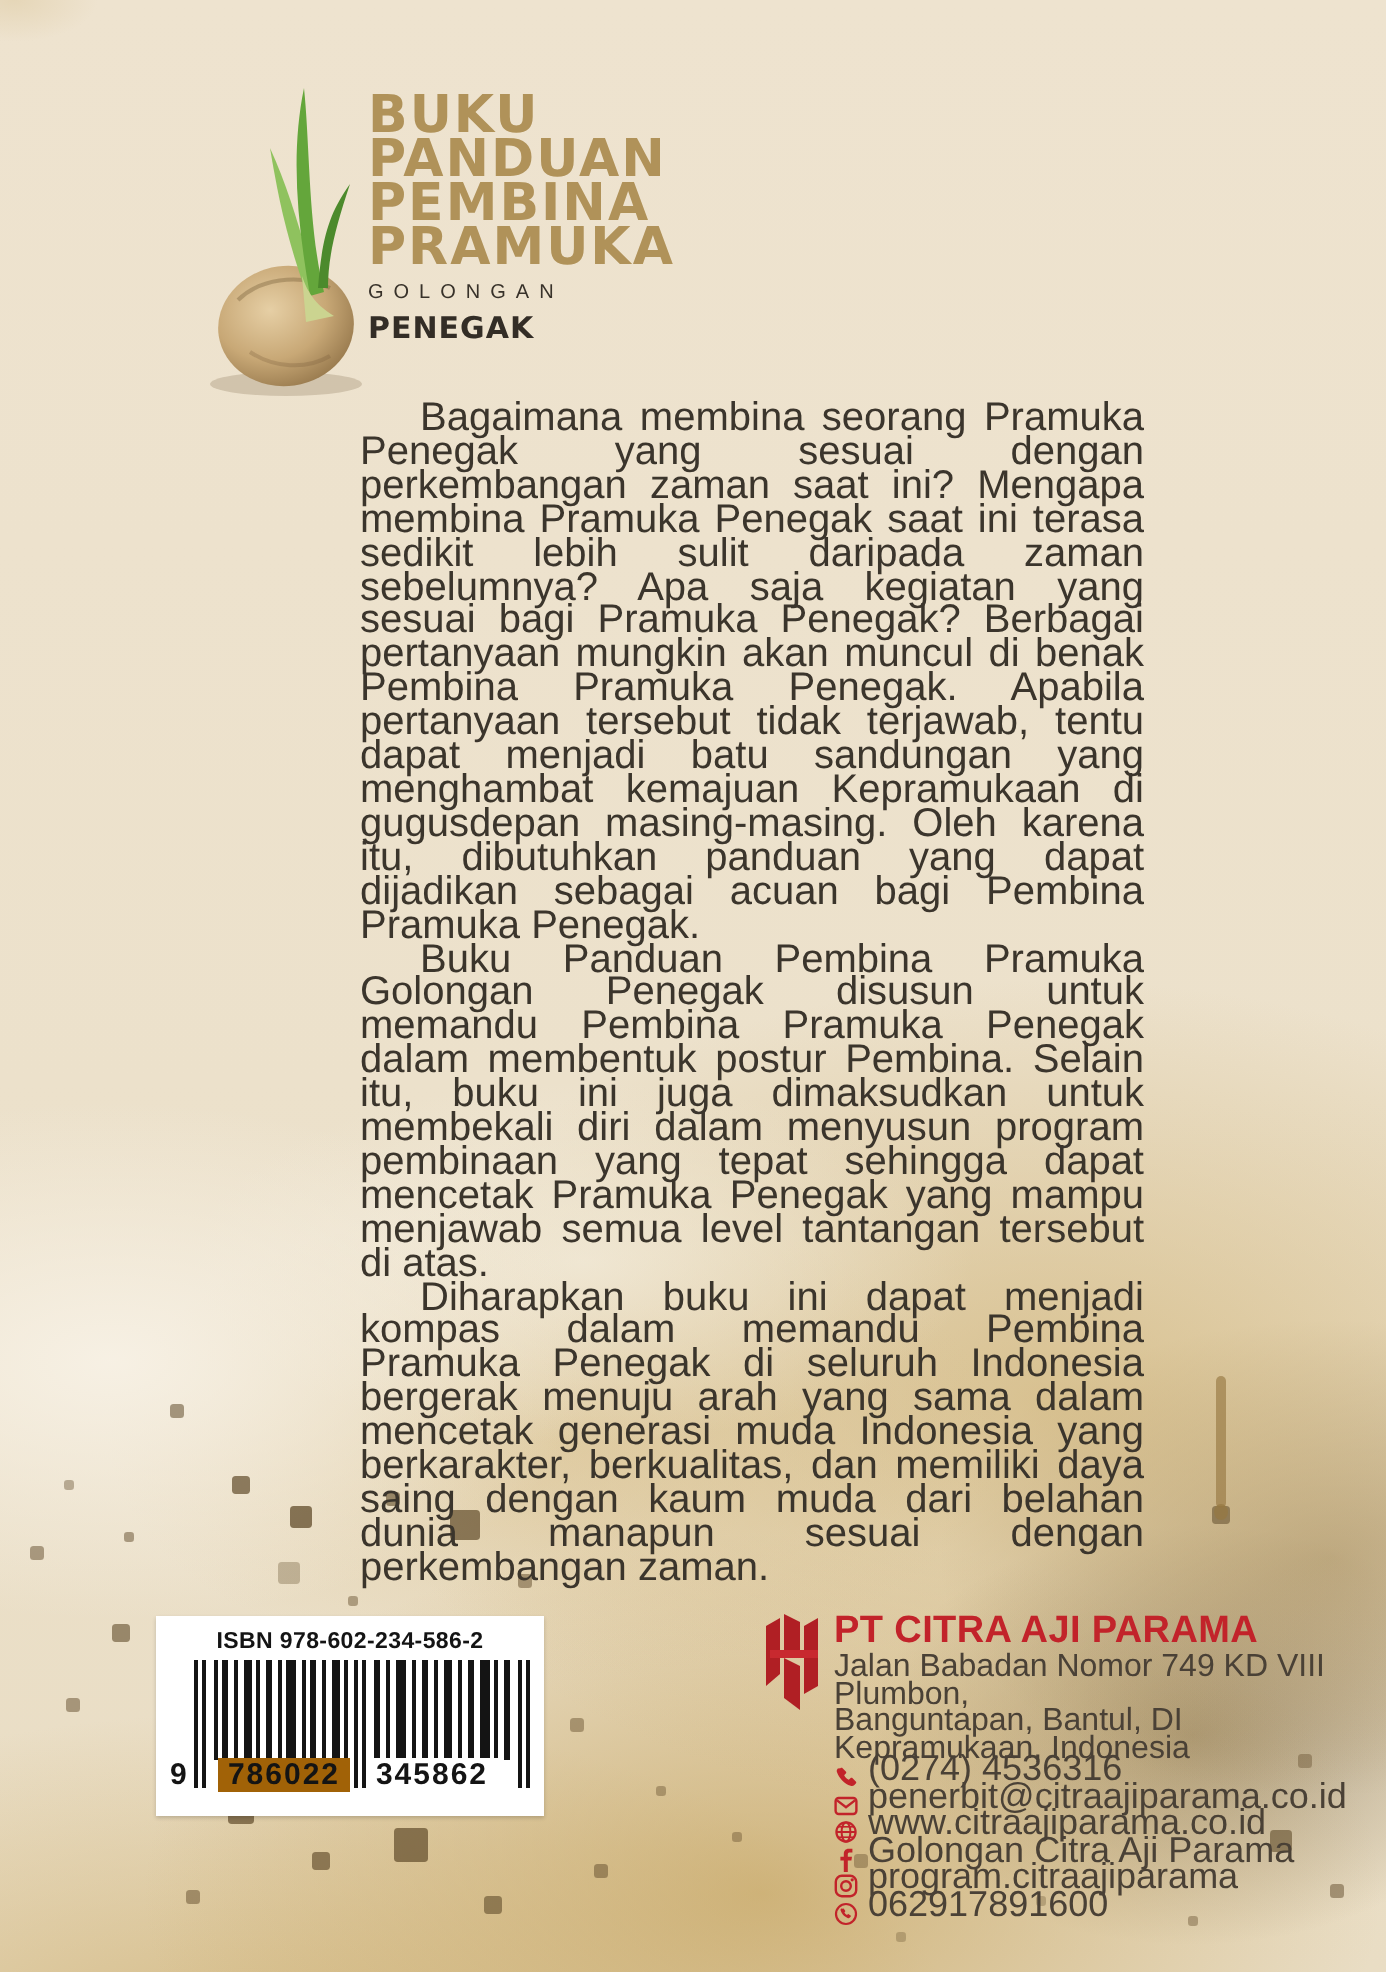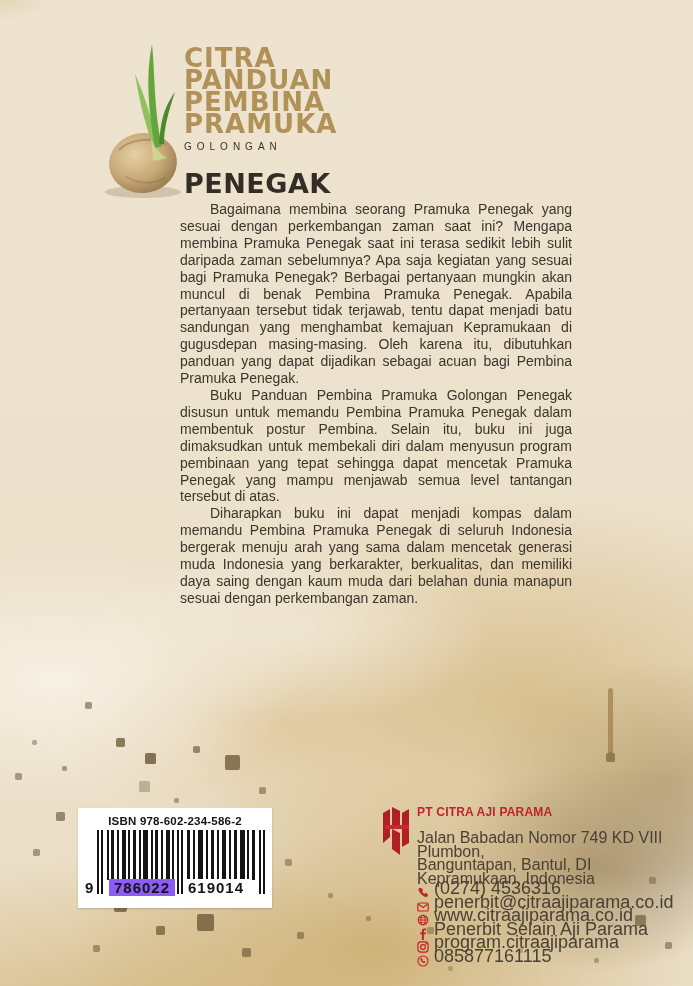--- a/index.html
+++ b/index.html
@@ -62,54 +62,54 @@
   .title-line {
     font-family:"DejaVu Sans", sans-serif; font-weight:bold;
     font-size:26px; line-height:22px; letter-spacing:1px; color:#b09259;
   }
   .subtitle-small {
     margin-top:6px; font-size:10px; letter-spacing:5px; color:#38322a;
     font-weight:normal;
   }
   .subtitle-large {
     font-family:"DejaVu Sans", sans-serif; font-weight:bold;
-    font-size:27px; line-height:24px; letter-spacing:0.5px; color:#332d26;margin-top:20px;
+    font-size:15px; line-height:24px; letter-spacing:0.5px; color:#332d26;
   }
 
   
   .synopsis {
     position:absolute; left:180px; top:201px; width:392px;
-    text-align:justify; font-size:14px; line-height:16.9px; color:#3b352c;
+    text-align:justify; font-size:20px; line-height:16.9px; color:#3b352c;
   }
   .synopsis p { margin:0; text-indent:30px; }
 
   
   .barcode-box {
     position:absolute; left:78px; top:808px; width:194px; height:100px;
     background:#ffffff; border-radius:0; box-shadow:0 1px 2px rgba(0,0,0,.18);
     text-align:center;
   }
   .isbn-label {
     padding-top:7px; font-size:11.5px; font-weight:bold; color:#141414;
     letter-spacing:0.2px;
   }
   .barcode-wrap { position:relative; width:180px; height:66px; margin:3px auto 0; }
   .barcode-wrap svg { position:absolute; left:12px; top:0; }
   .bc-digit { position:absolute; bottom:0; font-weight:bold; font-size:15px; color:#141414; }
   .bc-d0 { left:0px; }
-  .bc-d1 { left:24px; width:66px; text-align:center; background:#8b5cf6; letter-spacing:1px; }
+  .bc-d1 { left:24px; width:66px; text-align:center; background:#a16207; letter-spacing:1px; }
   .bc-d2 { left:98px; width:66px; text-align:center; background:#fff; letter-spacing:1px; }
 
   
   .publisher { position:absolute; left:383px; top:798px; width:300px; }
   .pub-logo { position:absolute; left:0; top:9px; width:28px; height:48px; }
   .pub-col { margin-left:34px; }
   .pub-name {
-    font-size:12px; font-weight:bold; color:#c2232a; letter-spacing:0.2px;
-    margin:7px 0 12px;
+    font-size:19px; font-weight:bold; color:#c2232a; letter-spacing:0.2px;
+    margin:7px 0 0;
   }
   .pub-addr { font-size:16px; line-height:13.6px; color:#4a4136; }
   .contact-row { display:flex; align-items:flex-end; height:13.6px; font-size:18px; color:#4a4136; }
   .contact-row .cicon { width:12px; height:12px; margin-right:5px; flex:0 0 12px; display:block; }
 </style>
 </head>
 <body>
 
 <div class="cover">
 
@@ -131,21 +131,21 @@
       <path d="M24 132 C 34 122, 54 118, 70 126" stroke="rgba(110,85,50,0.35)" stroke-width="2" fill="none"></path>
       <path d="M30 158 C 42 166, 58 167, 70 160" stroke="rgba(110,85,50,0.25)" stroke-width="2" fill="none"></path>
       <path d="M58 128 C 48 100, 44 80, 40 56 C 50 78, 56 100, 63 126 Z" fill="#8fc25e"></path>
       <path d="M60 130 C 54 95, 50 60, 57 26 C 60 55, 59 95, 67 128 Z" fill="#64a63b"></path>
       <path d="M64 126 C 66 100, 70 88, 80 74 C 73 95, 69 110, 69 126 Z" fill="#4c8a2c"></path>
       <path d="M56 120 C 60 132, 66 136, 72 140 L 58 143 Z" fill="#cbd490"></path>
     </svg>
   </div>
 
   <div class="title-block">
-    <div class="title-line">CITRA</div>
+    <div class="title-line">BUKU</div>
     <div class="title-line">PANDUAN</div>
     <div class="title-line">PEMBINA</div>
     <div class="title-line">PRAMUKA</div>
     <div class="subtitle-small">GOLONGAN</div>
     <div class="subtitle-large">PENEGAK</div>
   </div>
 
   <div class="synopsis">
     <p>Bagaimana membina seorang Pramuka Penegak yang sesuai dengan perkembangan zaman saat ini? Mengapa membina Pramuka Penegak saat ini terasa sedikit lebih sulit daripada zaman sebelumnya? Apa saja kegiatan yang sesuai bagi Pramuka Penegak? Berbagai pertanyaan mungkin akan muncul di benak Pembina Pramuka Penegak. Apabila pertanyaan tersebut tidak terjawab, tentu dapat menjadi batu sandungan yang menghambat kemajuan Kepramukaan di gugusdepan masing-masing. Oleh karena itu, dibutuhkan panduan yang dapat dijadikan sebagai acuan bagi Pembina Pramuka Penegak.</p>
     <p>Buku Panduan Pembina Pramuka Golongan Penegak disusun untuk memandu Pembina Pramuka Penegak dalam membentuk postur Pembina. Selain itu, buku ini juga dimaksudkan untuk membekali diri dalam menyusun program pembinaan yang tepat sehingga dapat mencetak Pramuka Penegak yang mampu menjawab semua level tantangan tersebut di atas.</p>
@@ -185,21 +185,21 @@
           <rect x="137" y="0" width="3" height="50"></rect>
             <rect x="143" y="0" width="5" height="50"></rect>
           <rect x="150" y="0" width="2" height="50"></rect>
             <rect x="155" y="0" width="3" height="50"></rect>
           <rect x="162" y="0" width="2" height="64"></rect>
             <rect x="166" y="0" width="2" height="64"></rect>
         </g>
       </svg>
       <span class="bc-digit bc-d0">9</span>
       <span class="bc-digit bc-d1">786022</span>
-      <span class="bc-digit bc-d2">619014</span>
+      <span class="bc-digit bc-d2">345862</span>
     </div>
   </div>
 
   <div class="publisher">
     <svg class="pub-logo" viewBox="0 0 28 48">
       <g fill="#b01f24">
         <polygon points="0,6 7,2 7,30 0,36"></polygon>
         <polygon points="9,0 17,4 17,22 9,18"></polygon>
         <polygon points="9,22 17,26 17,48 9,42"></polygon>
         <polygon points="19,6 26,2 26,36 19,40"></polygon>
@@ -234,35 +234,35 @@
           <line x1="1.8" y1="3.4" x2="10.2" y2="3.4" stroke="#c2232a" stroke-width="0.8"></line>
           <line x1="1.8" y1="8.6" x2="10.2" y2="8.6" stroke="#c2232a" stroke-width="0.8"></line>
         </svg>
         <span>www.citraajiparama.co.id</span>
       </div>
 
       <div class="contact-row">
         <svg class="cicon" viewBox="0 0 12 12">
           <path fill="#c2232a" d="M7.6 2.2h1.6V0.4H7.3C5.8 0.4 4.9 1.5 4.9 3v1.4H3.2v1.9h1.7V12h2V6.3h1.8l.3-1.9H6.9V3.2c0-.6.3-1 .7-1z"></path>
         </svg>
-        <span>Penerbit Selain Aji Parama</span>
+        <span>Golongan Citra Aji Parama</span>
       </div>
 
       <div class="contact-row">
         <svg class="cicon" viewBox="0 0 12 12">
           <rect x="0.9" y="0.9" width="10.2" height="10.2" rx="3" fill="none" stroke="#c2232a" stroke-width="1.2"></rect>
           <circle cx="6" cy="6" r="2.4" fill="none" stroke="#c2232a" stroke-width="1.2"></circle>
           <circle cx="9.1" cy="2.9" r="0.8" fill="#c2232a"></circle>
         </svg>
         <span>program.citraajiparama</span>
       </div>
 
       <div class="contact-row">
         <svg class="cicon" viewBox="0 0 12 12">
           <circle cx="6" cy="6" r="5" fill="none" stroke="#c2232a" stroke-width="1.1"></circle>
           <path fill="#c2232a" d="M4.3 3.4c.2-.2.5-.2.6 0l.7 1c.1.2.1.4-.1.5l-.3.3c.3.6.8 1 1.3 1.3l.3-.3c.2-.2.4-.2.5-.1l1 .7c.2.2.2.5 0 .6l-.4.4c-.3.3-.7.4-1.1.2-.9-.4-1.7-.9-2.3-1.6C4 5.8 3.6 5 3.3 4.2c-.1-.4 0-.7.3-.9z"></path>
         </svg>
-        <span>085877161115</span>
+        <span>062917891600</span>
       </div>
     </div>
   </div>
 
 </div>
 
 </body></html>

